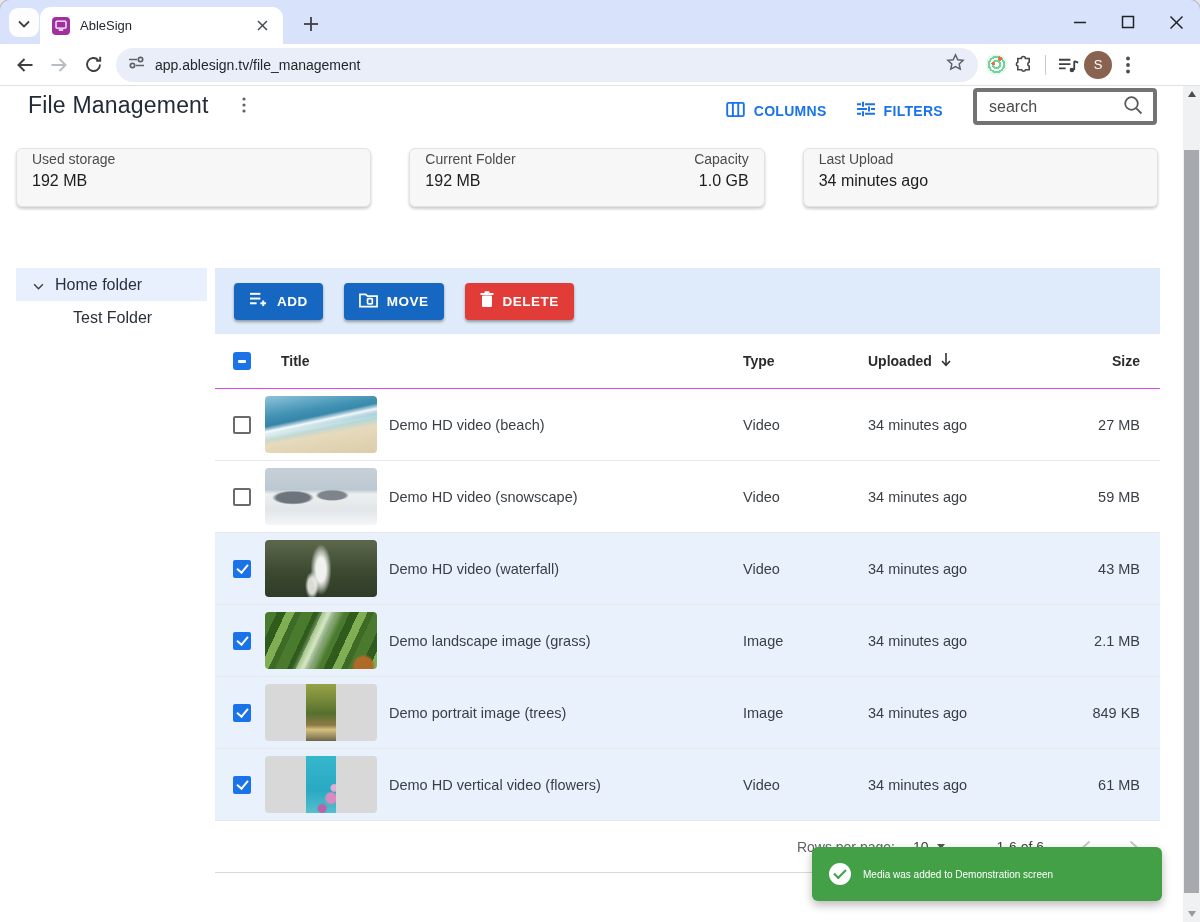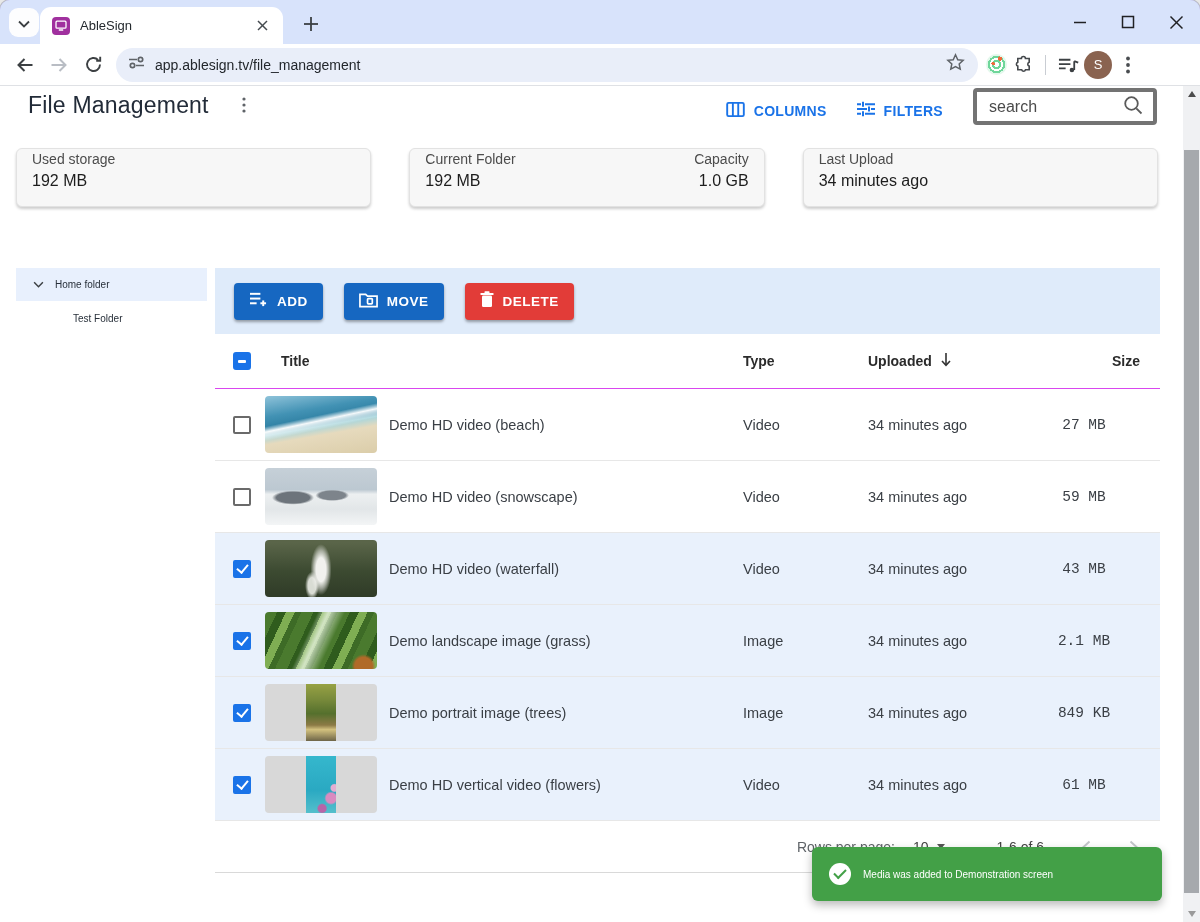--- a/index.html
+++ b/index.html
@@ -58,21 +58,21 @@
   .card { flex:1; height:59px; background:#f7f7f7; border:1px solid #e2e2e2; border-radius:6px;
           box-shadow:0 2px 3px rgba(0,0,0,.2); padding:2px 15px; }
   .card-line { display:flex; justify-content:space-between; }
   .card-label { font-size:14px; color:#4c4c4c; }
   .card-value { font-size:16px; color:#1d1d1d; margin-top:5px; }
 
   
   .bodyrow { display:flex; align-items:flex-start; margin-top:61px; }
   .sidebar { width:191px; margin-left:16px; }
   .folder-item { height:33px; display:flex; align-items:center; gap:11px; padding-left:17px;
-                 font-size:10px; color:#28303a; cursor:pointer; }
+                 font-size:16px; color:#28303a; cursor:pointer; }
   .folder-item.selected { background:#e8f0fd; }
   .folder-item.child { padding-left:57px; height:34px; margin-top:0; }
 
   .panel { width:945px; margin-left:8px; }
   .selectbar { height:66px; background:#dfebfa; display:flex; align-items:center; padding:0 17px 0 19px; }
   .sel-count { flex:1; font-size:15px; color:#20262e; }
   .btns { display:flex; gap:21px; }
   .btn { display:inline-flex; align-items:center; gap:9px; height:37px; padding:0 15px; border:0; border-radius:4px;
          color:#fff; font-size:13.5px; font-weight:700; letter-spacing:.5px; cursor:pointer;
          box-shadow:0 2px 3px rgba(0,0,0,.35); font-family:"Liberation Sans", sans-serif; }
@@ -81,21 +81,21 @@
 
   
   .tgrid { display:grid; grid-template-columns:32px 478px 125px 160px 1fr; align-items:center; padding:0 20px 0 18px; }
   .thead { height:55px; border-bottom:1px solid #d946ef; font-size:14px; font-weight:700; color:#2b2b2b; }
   .th-title { padding-left:16px; }
   .th-upl { display:flex; align-items:center; gap:7px; cursor:pointer; }
   .th-size { text-align:right; }
   .trow { height:72px; border-bottom:1px solid #e7e7e7; font-size:14.5px; color:#3a3f45; }
   .trow.selected { background:#e9f1fc; }
   .c-title { display:flex; align-items:center; gap:12px; overflow:hidden; }
-  .c-size { text-align:center;font-family:Liberation Mono, monospace; }
+  .c-size { text-align:right; }
 
   .cbx { width:18px; height:18px; border:2px solid #6a6a6a; border-radius:2px; background:#fff; position:relative; cursor:pointer; flex:none; }
   .cbx.checked { background:#1a73e8; border-color:#1a73e8; }
   .cbx.checked::after { content:""; position:absolute; left:4px; top:0px; width:5px; height:9px;
                         border:solid #fff; border-width:0 2.3px 2.3px 0; transform:rotate(40deg); }
   .cbx.indet { background:#1a73e8; border-color:#1a73e8; border-radius:3px; }
   .cbx.indet::after { content:""; position:absolute; left:3px; top:6px; width:8px; height:2.5px; background:#fff; border-radius:1px; }
 
   .thumb { width:112px; height:57px; border-radius:4px; flex:none; background:#ccc; }
   .thumb-beach { background:

